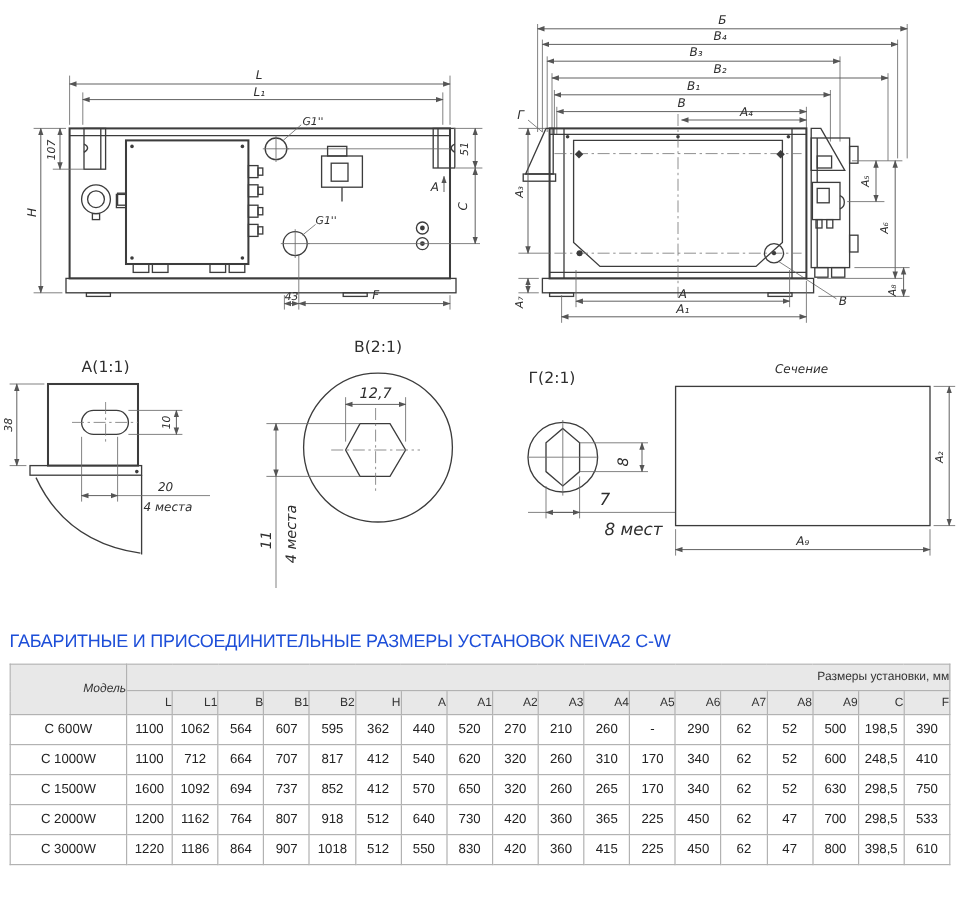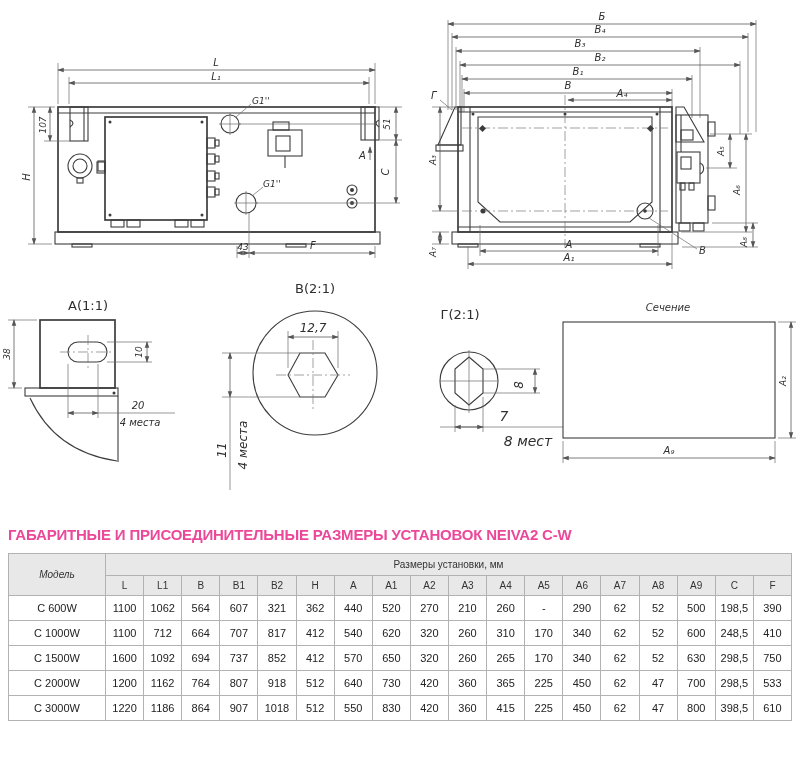--- a/index.html
+++ b/index.html
@@ -14,26 +14,26 @@
   .thin{stroke:#6a6a6a;stroke-width:0.7;fill:none;}
   .cl{stroke:#7a7a7a;stroke-width:0.7;fill:none;stroke-dasharray:10 3 2 3;}
   .dot{fill:#3c3c3c;stroke:none;}
   text.dlab{font-family:"DejaVu Sans",sans-serif;font-style:italic;font-size:10px;fill:#2e2e2e;}
   text.dlab.s9{font-size:9px;}
   text.dlab.s12{font-size:12px;}
   text.dlab.s14{font-size:14px;}
   text.dtitle{font-family:"DejaVu Sans",sans-serif;font-size:13px;fill:#2e2e2e;font-style:normal;}
   text.mid{text-anchor:middle;}
   
-  .heading{margin:13px 8px 9px 8px;font-weight:bold;font-size:15px;line-height:1.28;letter-spacing:-0.2px;color:#ec4899;}
+  .heading{margin:13px 8px 9px 8px;font-weight:normal;font-size:15px;line-height:1.28;letter-spacing:-0.2px;color:#1d4ed8;}
   
   table.spec{border-collapse:collapse;table-layout:fixed;width:784px;margin:0 8px;font-size:11px;color:#222;}
   table.spec th,table.spec td{border:1px solid #b2b2b2;text-align:center;vertical-align:middle;padding:0;}
   table.spec{border:1px solid #8d8d8d;}
-  table.spec th{background:#e8e8e8;font-size:10px;font-weight:normal;color:#333;}
+  table.spec th{background:#e8e8e8;font-size:10px;font-weight:normal;color:#333;text-align:right;}
   th.model-h{font-weight:bold;width:96px;font-size:10px;font-style:italic;}
   th.group-h{font-weight:bold;height:21px;}
   tr.cols th{height:19px;}
   td.model{font-size:11px;}
   table.spec tbody td{height:24px;background:#fff;}
 </style>
 </head>
 <body>
 
 <div class="page">
@@ -397,21 +397,21 @@
           <th>F</th>
         </tr>
   </thead>
   <tbody>
         <tr>
           <td class="model">С 600W</td>
           <td>1100</td>
           <td>1062</td>
           <td>564</td>
           <td>607</td>
-          <td>321</td>
+          <td>595</td>
           <td>362</td>
           <td>440</td>
           <td>520</td>
           <td>270</td>
           <td>210</td>
           <td>260</td>
           <td>-</td>
           <td>290</td>
           <td>62</td>
           <td>52</td>

